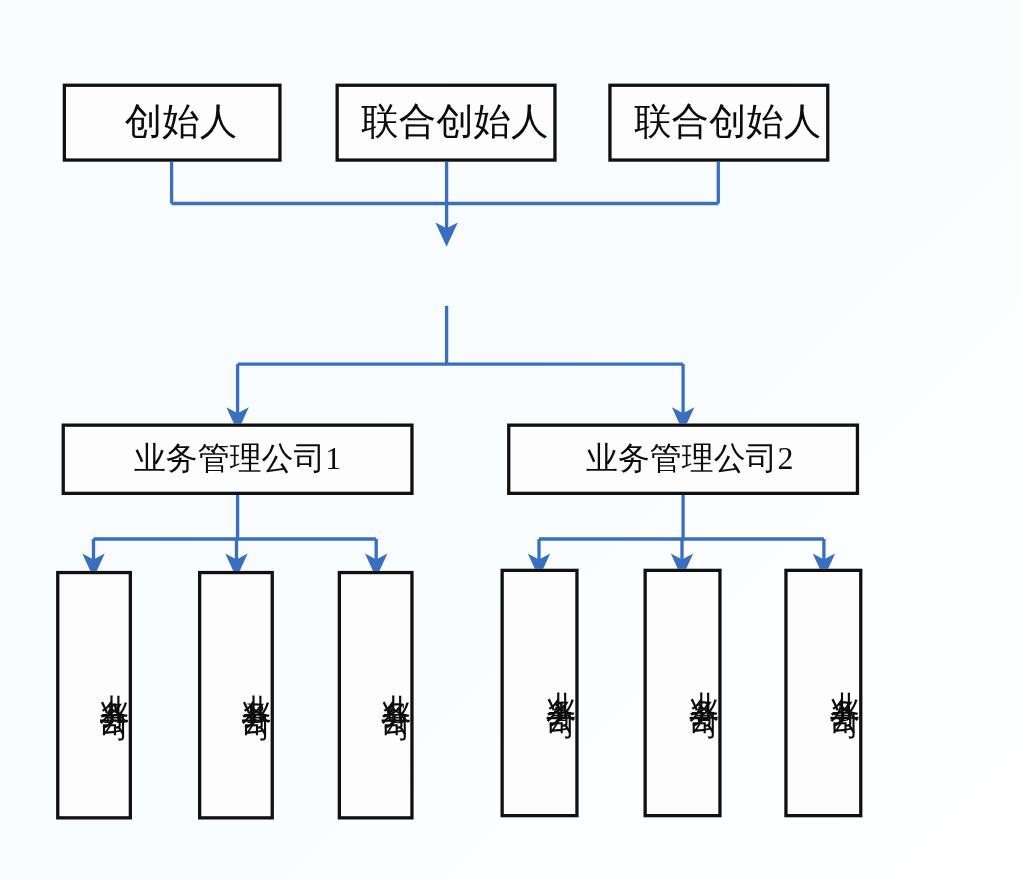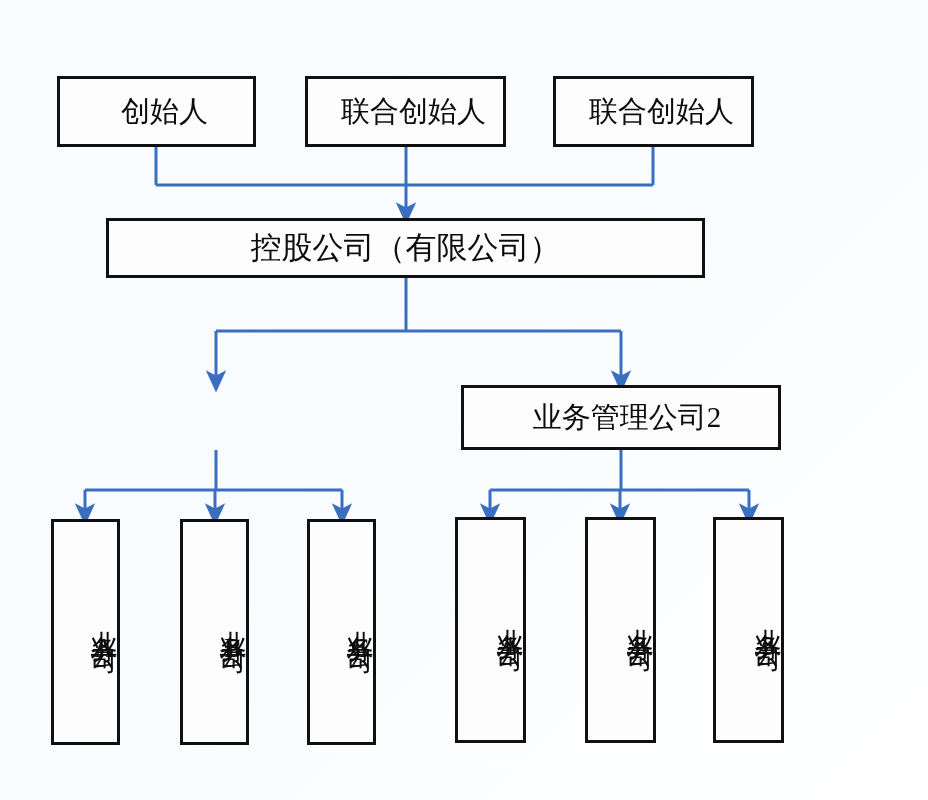--- a/index.html
+++ b/index.html
@@ -28,21 +28,21 @@
     box-sizing: border-box;
     background: #fdfdfd;
     border: 3px solid #111111;
     display: flex;
     align-items: center;
     justify-content: center;
     text-align: center;
     color: #0c0c0c;
     line-height: 1.05;
   }
-  .node.level-1 { font-size: 29px; padding-left: 16px; }
+  .node.level-1 { font-size: 34px; padding-left: 16px; }
   .node.level-2 { font-size: 31px; }
   .node.level-3 { font-size: 29px; }
   .node.leaf {
     font-size: 27px;
     writing-mode: vertical-rl;
     text-orientation: upright;
     letter-spacing: 5px;
     padding-top: 14px;
     align-items: flex-start;
     justify-content: center;
@@ -98,24 +98,24 @@
   </div>
 
   <div class="node level-1" style="left:305px; top:76px; width:201px; height:71px;">
     <span>联合创始人</span>
   </div>
 
   <div class="node level-1" style="left:553px; top:76px; width:201px; height:71px;">
     <span>联合创始人</span>
   </div>
 
-  <div class="node level-2" style="left:106px; top:218px; width:599px; height:60px;">
-    <span>控股公司（有限公司）</span>
+
+  <div class="node level-3" style="left:56px; top:385px; width:320px; height:65px;">
+    <span>业务管理公司1</span>
   </div>
-
 
   <div class="node level-3" style="left:461px; top:385px; width:320px; height:65px;padding-left:12px;">
     <span>业务管理公司2</span>
   </div>
 
   <div class="node leaf" style="left:51px; top:519px; width:69px; height:226px;">
     <span class="leaf-inner">业务公司A</span>
   </div>
 
   <div class="node leaf" style="left:180px; top:519px; width:69px; height:226px;">

